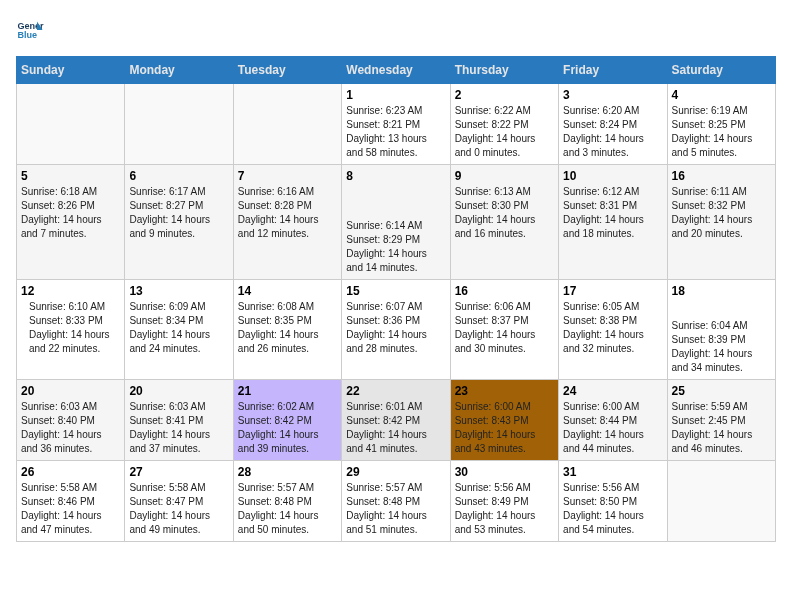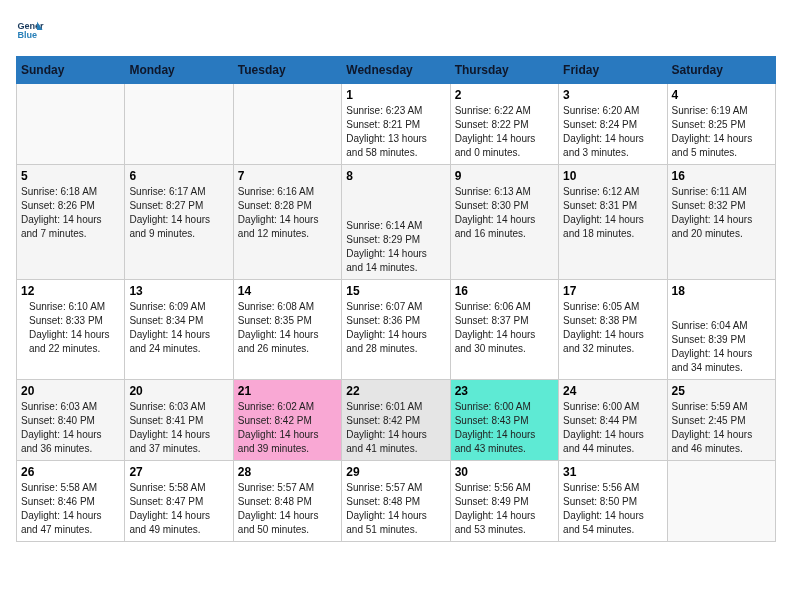--- a/index.html
+++ b/index.html
@@ -37,21 +37,21 @@
       font-size: 14px;
       color: #333;
     }
     .calendar-table {
       width: 100%;
       border-collapse: collapse;
       font-size: 10.5px;
     }
     .calendar-table th {
       background: #2979bf;
-      color: #0f172a;
+      color: #e5e5e5;
       padding: 6px 4px;
       text-align: left;
       font-size: 12px;
       font-weight: bold;
       border: 1px solid #2979bf;
     }
     .calendar-table td {
       border: 1px solid #ccc;
       vertical-align: top;
       padding: 4px;
@@ -230,33 +230,33 @@
           <div class="day-info" style="white-space: pre-line;">Sunrise: 6:03 AM
 Sunset: 8:40 PM
 Daylight: 14 hours and 36 minutes.</div>
         </td>
         <td style="background: rgb(245, 245, 245);">
           <div class="day-number">20</div>
           <div class="day-info" style="white-space: pre-line;">Sunrise: 6:03 AM
 Sunset: 8:41 PM
 Daylight: 14 hours and 37 minutes.</div>
         </td>
-        <td style="background: #f9a8d4;">
+        <td style="background: #c4b5fd;">
           <div class="day-number">21</div>
           <div class="day-info" style="white-space: pre-line;">Sunrise: 6:02 AM
 Sunset: 8:42 PM
 Daylight: 14 hours and 39 minutes.</div>
         </td>
         <td style="background: #e5e5e5;">
           <div class="day-number">22</div>
           <div class="day-info" style="white-space: pre-line;">Sunrise: 6:01 AM
 Sunset: 8:42 PM
 Daylight: 14 hours and 41 minutes.</div>
         </td>
-        <td style="background: #5eead4; margin-top: 17px;">
+        <td style="background: #a16207; margin-top: 17px;">
           <div class="day-number">23</div>
           <div class="day-info" style="white-space: pre-line;">Sunrise: 6:00 AM
 Sunset: 8:43 PM
 Daylight: 14 hours and 43 minutes.</div>
         </td>
         <td style="background: rgb(245, 245, 245);">
           <div class="day-number">24</div>
           <div class="day-info" style="white-space: pre-line;">Sunrise: 6:00 AM
 Sunset: 8:44 PM
 Daylight: 14 hours and 44 minutes.</div>

